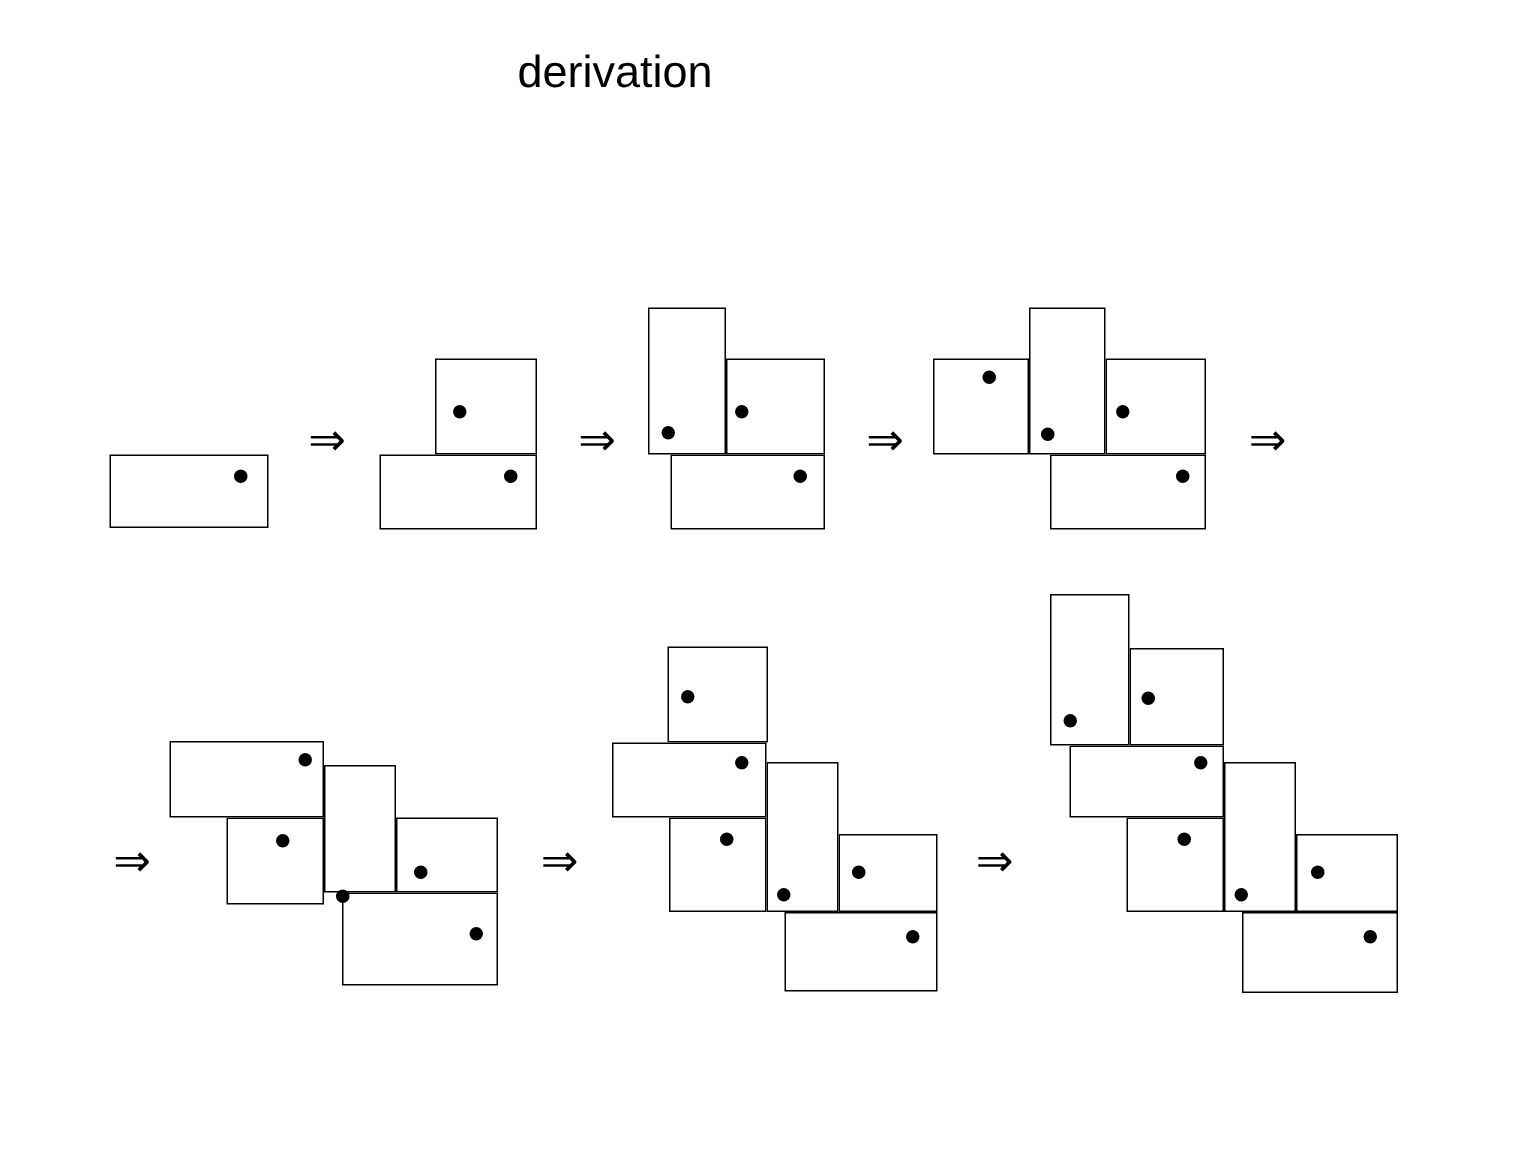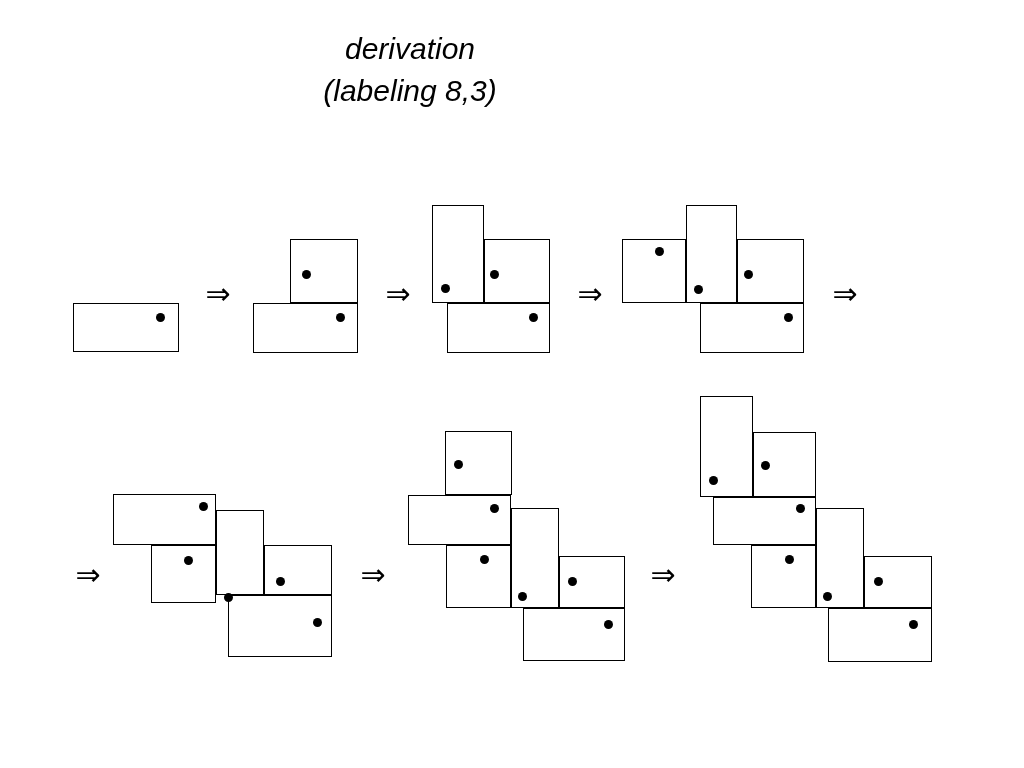--- a/index.html
+++ b/index.html
@@ -14,21 +14,20 @@
     overflow: hidden;
     font-family: "Liberation Sans", sans-serif;
     color: #000000;
   }
   #title-block {
     position: absolute;
     left: 0;
     top: 28px;
     width: 820px;
     text-align: center;
-    font-style: italic;
   }
   .title-line {
     font-size: 30px;
     line-height: 42px;
     color: #000000;
     letter-spacing: 0px;
     white-space: pre;
   }
   #stage {
     position: absolute;
@@ -65,21 +64,20 @@
     text-align: center;
     color: #000000;
     user-select: none;
   }
 </style>
 </head>
 <body>
 
 <div id="title-block">
   <div class="title-line">derivation</div>
-  <div class="title-line">(labeling 8,3)</div>
 </div>
 
 <div id="stage">
     <div class="figure" style="left: 0px; top: 0px;">
       <div class="tile" style="left: 73px; top: 303px; width: 106px; height: 49px; border-color: rgb(0, 0, 0); background: rgb(255, 255, 255); z-index: 10;"></div>
       <div class="dot" style="left: 160px; top: 317px; background: rgb(0, 0, 0); z-index: 60;"></div>
     </div>
     <div class="figure" style="left: 0px; top: 0px;">
       <div class="tile" style="left: 253px; top: 303px; width: 105px; height: 50px; border-color: rgb(0, 0, 0); background: rgb(255, 255, 255); z-index: 10;"></div>
       <div class="dot" style="left: 340px; top: 317px; background: rgb(0, 0, 0); z-index: 60;"></div>

